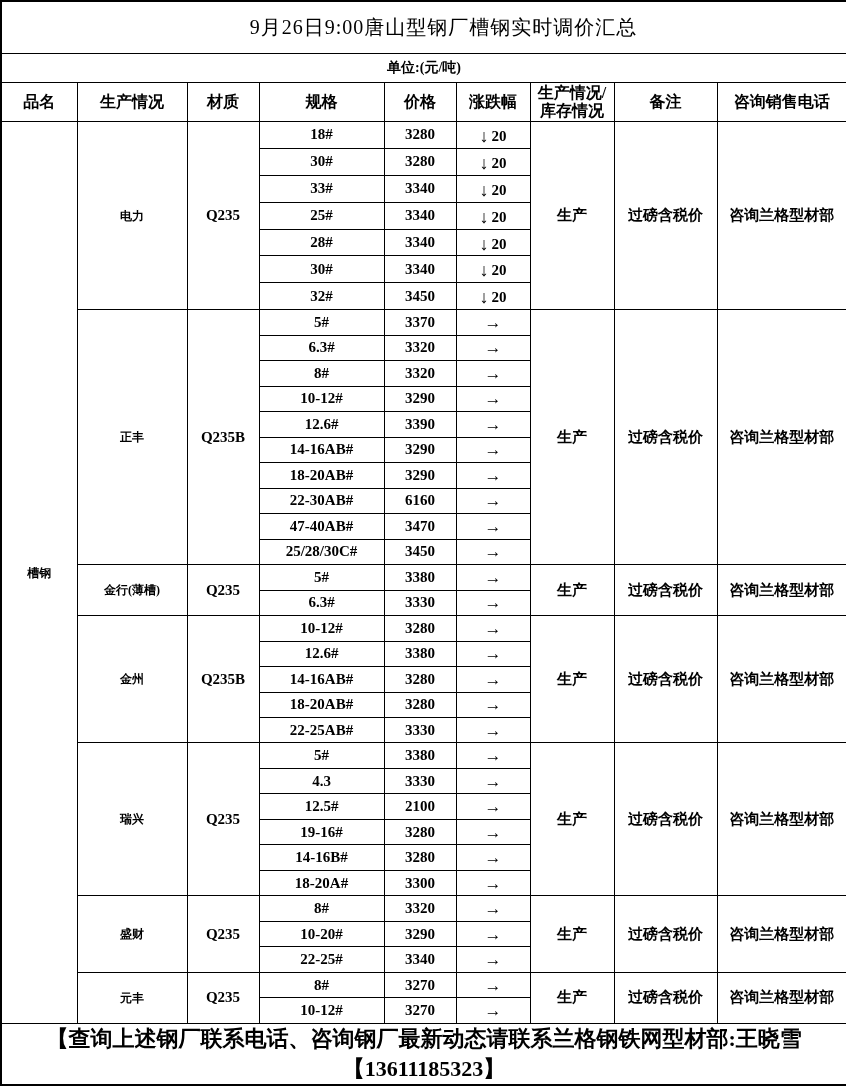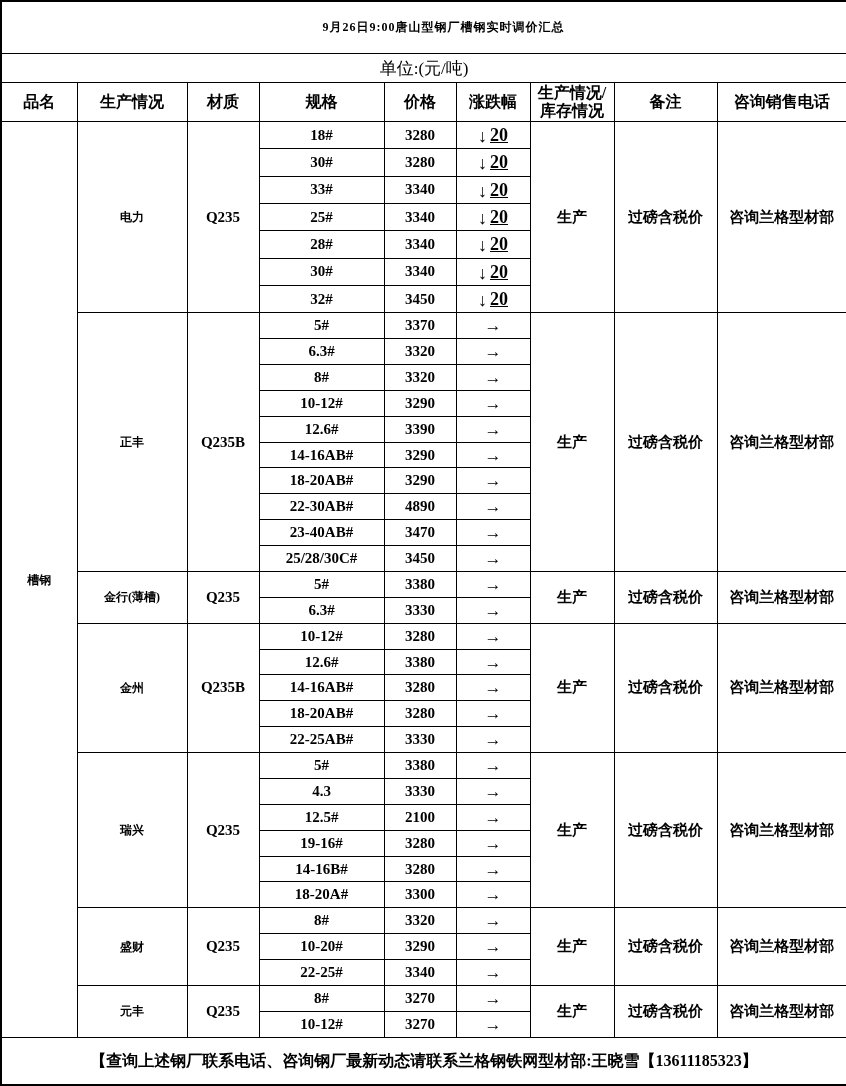--- a/index.html
+++ b/index.html
@@ -28,29 +28,29 @@
     text-align: center;
     vertical-align: middle;
     padding: 0 1px;
     overflow: hidden;
   }
   table.price-table {
     border: 2px solid #000000;
   }
   tr.title-row td {
     height: 51px;
-    font-size: 12px;
-    font-weight: bold;
+    font-size: 20px;
+    font-weight: normal;
     letter-spacing: 1px;
     padding-left: 40px;
   }
   tr.unit-row td {
     height: 28px;
-    font-size: 17px;
-    font-weight: normal;
+    font-size: 14px;
+    font-weight: bold;
   }
   tr.header-row th {
     height: 38px;
     font-size: 16px;
     font-weight: bold;
     white-space: pre-line;
     line-height: 1.15;
   }
   tbody td {
     font-size: 15px;
@@ -72,26 +72,25 @@
   span.arrow.down {
     font-size: 18px;
     margin-right: 3px;
     position: relative;
     top: 1px;
   }
   span.arrow.flat {
     font-size: 17px;
   }
   span.trend-value {
-    font-size: 18px;
-    text-decoration: underline;
+    font-size: 15px;
   }
   tfoot td {
     height: 46px;
-    font-size: 16px;
+    font-size: 22px;
     font-weight: bold;
   }
 </style>
 </head>
 <body>
 
 <div class="page">
   <table class="price-table">
     <colgroup>
       <col style="width:76px">
@@ -201,25 +200,25 @@
           <td class="price-cell">3290</td>
           <td><span class="arrow flat">→</span></td>
         </tr>
         <tr>
           <td class="spec-cell">18-20AB#</td>
           <td class="price-cell">3290</td>
           <td><span class="arrow flat">→</span></td>
         </tr>
         <tr>
           <td class="spec-cell">22-30AB#</td>
-          <td class="price-cell">4890</td>
-          <td><span class="arrow flat">→</span></td>
-        </tr>
-        <tr>
-          <td class="spec-cell">23-40AB#</td>
+          <td class="price-cell">6160</td>
+          <td><span class="arrow flat">→</span></td>
+        </tr>
+        <tr>
+          <td class="spec-cell">47-40AB#</td>
           <td class="price-cell">3470</td>
           <td><span class="arrow flat">→</span></td>
         </tr>
         <tr>
           <td class="spec-cell">25/28/30C#</td>
           <td class="price-cell">3450</td>
           <td><span class="arrow flat">→</span></td>
         </tr>
         <tr>
           <td rowspan="2" class="name-cell">金行(薄槽)</td>

